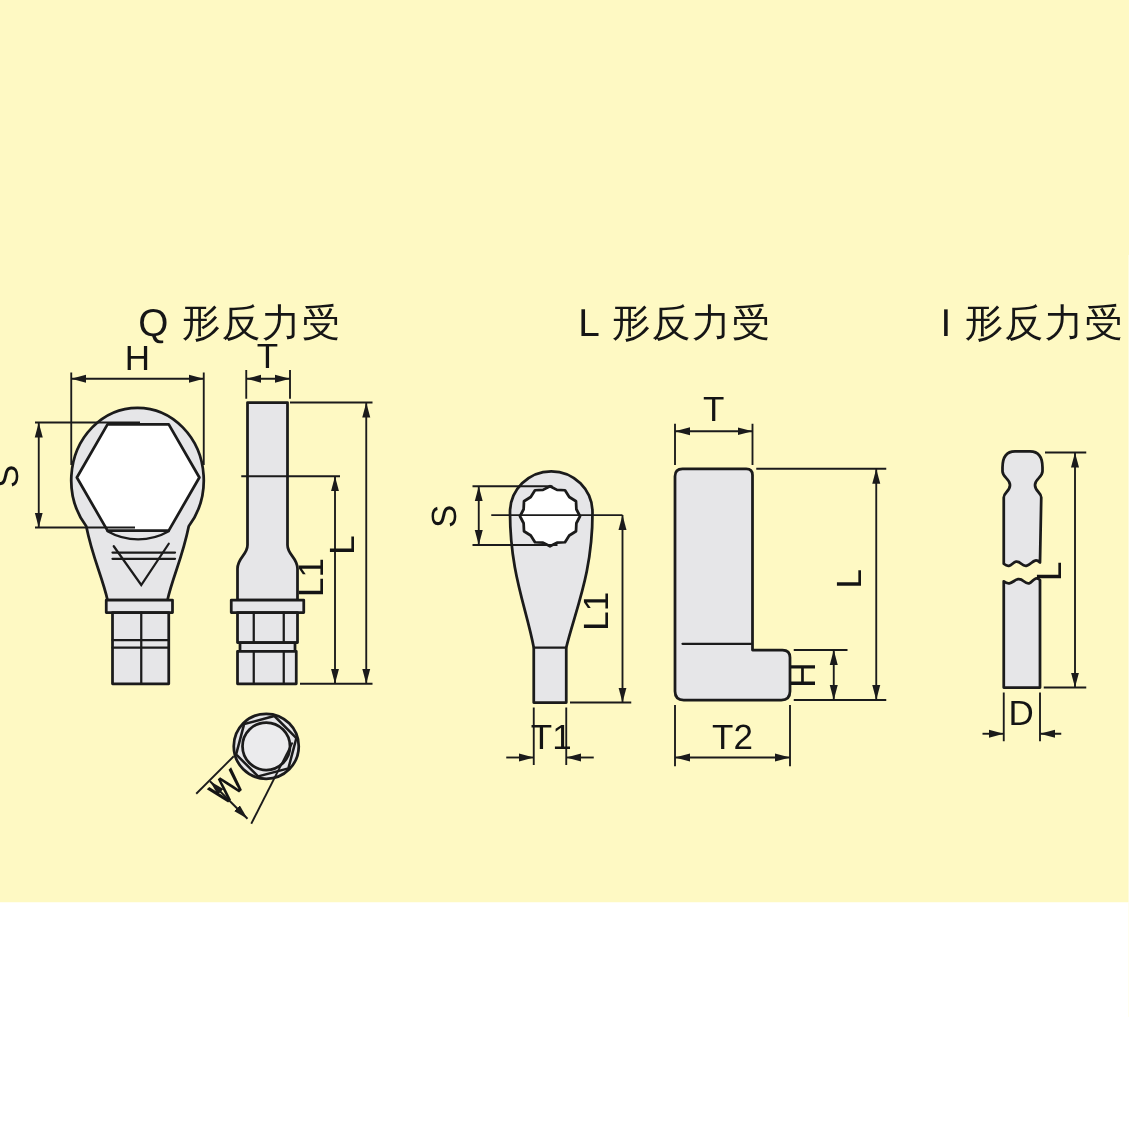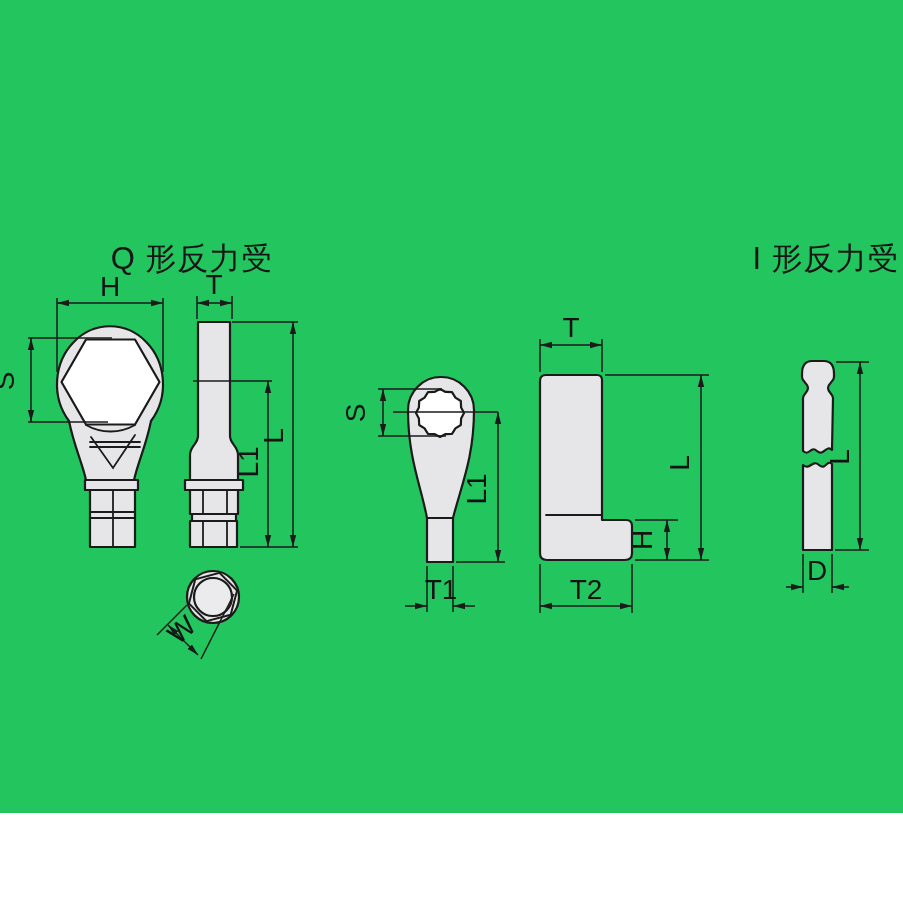--- a/index.html
+++ b/index.html
@@ -1,16 +1,16 @@
 <!DOCTYPE html>
 <html><head>
 <meta charset="utf-8">
 <style>
   html,body{margin:0;padding:0;background:#ffffff;}
-  .stage{position:relative;width:903px;height:813px;background:#22c55e;overflow:hidden;
+  .stage{position:relative;width:903px;height:722px;background:#fef9c3;overflow:hidden;
          font-family:"Liberation Sans",sans-serif;}
   .title{position:absolute;width:300px;text-align:center;font-size:31px;color:#161616;
          letter-spacing:1px;white-space:nowrap;}
   #q-title{left:42px;top:238px;}
   #l-title{left:390px;top:238px;}
   #i-title{left:676px;top:238px;}
   svg{position:absolute;left:0;top:0;}
   .part{fill:#e6e6e8;stroke:#1b1b1b;stroke-width:2.2;stroke-linejoin:round;}
   .part-light{fill:#ebebed;stroke:#1b1b1b;stroke-width:2.2;}
   .hole{fill:#ffffff;stroke:#1b1b1b;stroke-width:2.2;stroke-linejoin:round;}
@@ -18,20 +18,21 @@
   .thin{fill:none;stroke:#1b1b1b;stroke-width:1.4;}
   .dim{fill:none;stroke:#1b1b1b;stroke-width:1.5;}
   text.dlab{font-family:"Liberation Sans",sans-serif;font-size:28px;fill:#141414;}
 </style>
 </head>
 <body>
 
 <div class="stage">
 
   <div class="title" id="q-title">Q 形反力受</div>
+  <div class="title" id="l-title">L 形反力受</div>
   <div class="title" id="i-title">I 形反力受</div>
 
   <svg width="903" height="903" viewBox="0 0 903 903">
     <defs>
       <marker id="arr" markerWidth="13" markerHeight="9" refX="12" refY="4" orient="auto-start-reverse" markerUnits="userSpaceOnUse">
         <path d="M0,0.8 L12,4 L0,7.2 Z" fill="#1b1b1b"></path>
       </marker>
     </defs>
 
     <g>

